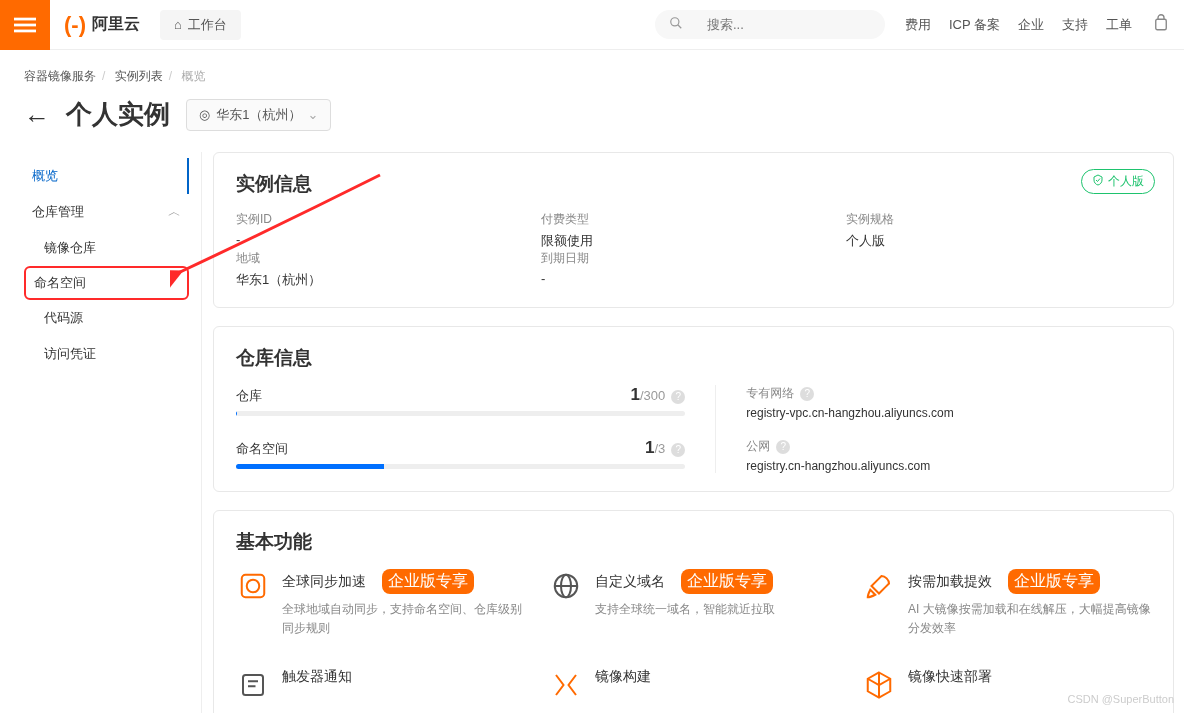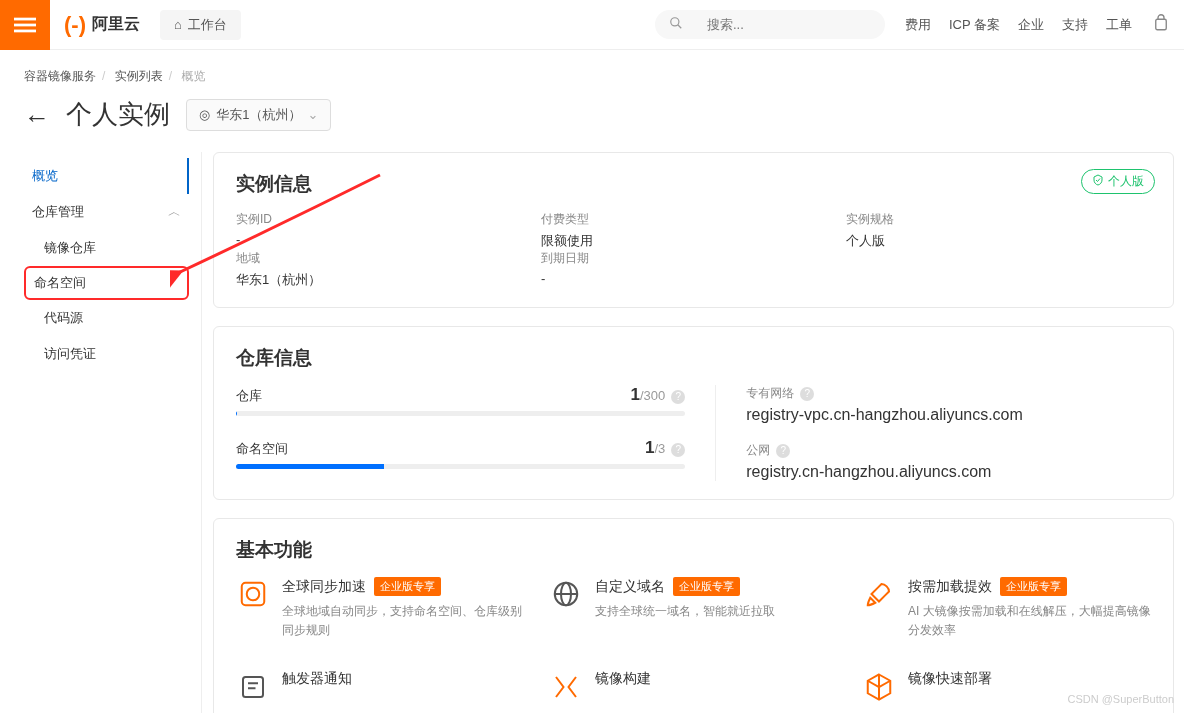--- a/index.html
+++ b/index.html
@@ -13,21 +13,21 @@
 .search{margin-left:auto;display:flex;align-items:center;background:#f7f7f7;border-radius:16px;padding:6px 14px;width:230px;color:#999}
 .search input{border:0;background:transparent;outline:none;margin-left:24px;font-size:13px;flex:1}
 .top-links{display:flex;gap:18px;margin:0 20px;color:#555}
 .top-links span{cursor:pointer}
 .shop-icon{cursor:pointer;margin-right:14px;color:#888}
 .breadcrumb{padding:18px 24px 8px;color:#888;font-size:12px}
 .breadcrumb a{color:#555;text-decoration:none;cursor:pointer}
 .breadcrumb .sep{margin:0 6px;color:#ccc}
 .title-row{display:flex;align-items:center;padding:4px 24px 20px;gap:16px}
 .back-arrow{font-size:26px;cursor:pointer;font-weight:bold}
-.page-title{font-size:26px;font-weight:400}
+.page-title{font-size:26px;font-weight:700}
 .region-sel{display:flex;align-items:center;gap:6px;border:1px solid #ddd;padding:6px 12px;border-radius:4px;background:#fafafa;cursor:pointer;color:#555;font-size:13px}
 .body{display:flex;padding:0 10px 0 24px}
 .sidebar{width:165px;padding-top:6px}
 .side-item{padding:9px 8px;cursor:pointer;color:#333;font-size:13px}
 .side-item.active{color:#0064c8;font-weight:500}
 .side-group{display:flex;justify-content:space-between;align-items:center}
 .side-sub{padding-left:20px}
 .highlight-box{border:2.5px solid #ff2a2a;border-radius:6px;padding:6px 8px !important}
 .main{flex:1;margin-left:24px;position:relative}
 .main::before{content:"";position:absolute;left:-12px;top:0;bottom:0;width:1px;background:#eee}
@@ -40,27 +40,27 @@
 .repo-grid{display:grid;grid-template-columns:1.1fr 1fr}
 .quota-row{margin-bottom:22px}
 .quota-head{display:flex;justify-content:space-between;align-items:flex-end;margin-bottom:6px}
 .quota-head .num{font-size:17px;font-weight:600}
 .quota-head .den{color:#999;font-size:13px}
 .help{display:inline-flex;width:14px;height:14px;border-radius:50%;background:#ddd;color:#fff;align-items:center;justify-content:center;font-size:10px;margin-left:6px}
 .bar{height:5px;background:#eee;border-radius:3px;overflow:hidden}
 .bar-fill{height:100%;background:#0070ff}
 .net-col{border-left:1px solid #eee;padding-left:30px}
 .net-label{color:#888;font-size:12px;margin-bottom:4px}
-.net-val{color:#333;font-size:16px;margin-bottom:18px}
+.net-val{color:#333;font-size:12px;margin-bottom:18px}
 .feat-grid{display:grid;grid-template-columns:1fr 1fr 1fr;column-gap:24px;row-gap:30px}
 .feat{display:flex;gap:12px}
 .feat-icon{width:34px;height:34px;flex-shrink:0;display:flex;align-items:center;justify-content:center}
-.feat-head{display:flex;align-items:center;gap:8px;margin-bottom:6px}
+.feat-head{display:flex;align-items:center;gap:16px;margin-bottom:6px}
 .feat-title{font-size:14px;font-weight:500}
-.tag-ent{background:#ff6a00;color:#fff;font-size:11px;padding:2px 6px;border-radius:2px}
+.tag-ent{background:#ff6a00;color:#fff;font-size:16px;padding:2px 6px;border-radius:8px}
 .feat-desc{color:#888;font-size:12px;line-height:1.6}
 .arrow-annotation{position:absolute;left:170px;top:165px;pointer-events:none;z-index:10}
 .watermark{position:absolute;right:10px;bottom:8px;color:#ccc;font-size:11px}
 </style>
 </head>
 <body>
 
 <div class="top-bar">
   <div class="hamburger">
     <svg viewBox="0 0 24 24">

